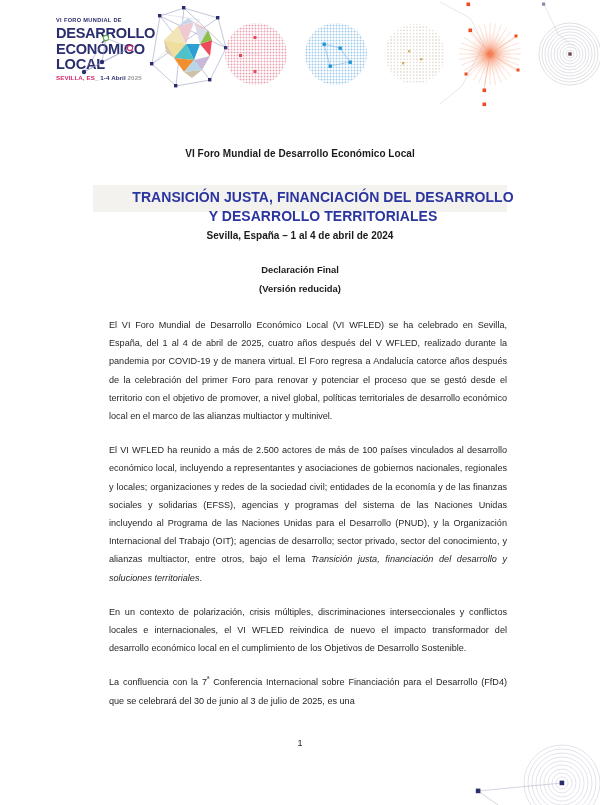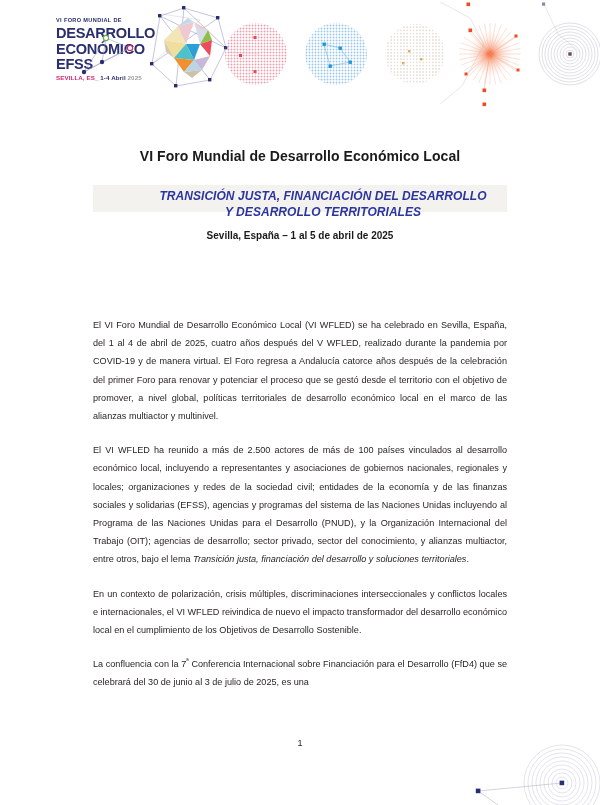--- a/index.html
+++ b/index.html
@@ -87,43 +87,42 @@
     height: 108px;
   }
 
   
   .doc-title {
     position: absolute;
     left: 93px;
     top: 148px;
     width: 414px;
     text-align: center;
-    font-size: 14px;
+    font-size: 10px;
     font-weight: bold;
     color: #1a1a1a;
     letter-spacing: 0.05px;
   }
 
   .subtitle-band {
     position: absolute;
     left: 93px;
     top: 185px;
     width: 414px;
     height: 27px;
     background: #f4f2ee;
   }
   .subtitle-text {
     position: absolute;
     left: 93px;
     top: 188px;
     width: 460px;
     text-align: center;
-    font-size: 12px;
-    font-weight: bold;
-    font-style: italic;
+    font-size: 14px;
+    font-weight: bold;
     color: #2b35a0;
     line-height: 1.35;
     letter-spacing: 0.05px;
   }
 
   .place-date {
     position: absolute;
     left: 93px;
     top: 230px;
     width: 414px;
@@ -155,21 +154,21 @@
   }
 
   
   .body-col {
     position: absolute;
     left: 93px;
     top: 316px;
     width: 414px;
   }
   .body-col p {
-    margin: 0 0 16px 0;
+    margin: 0 0 16px 16px;
     font-size: 9.1px;
     line-height: 18.2px;
     text-align: justify;
     color: #231f20;
     hyphens: none;
   }
   .body-col p em {
   }
   .sup {
     font-size: 6.6px;
@@ -201,21 +200,21 @@
 <body>
 
 <div class="page">
 
   <div class="header-band">
 
     <div class="logo-block">
       <div class="logo-kicker">VI FORO MUNDIAL DE</div>
       <div class="logo-word">DESARROLLO</div>
       <div class="logo-word eco">ECONÓMICO</div>
-      <div class="logo-word">EFSS</div>
+      <div class="logo-word">LOCAL</div>
       <div class="logo-foot">
         <span class="city">SEVILLA, ES_</span>
         <span class="dates">1-4 Abril</span>
         <span class="year">2025</span>
       </div>
 
       <svg class="logo-overlay" viewBox="0 0 104 74">
         <g stroke="#8f93c4" stroke-width="0.5" fill="none">
           <path d="M50 20 L46 44 L74 30 L50 20 Z"></path>
           <path d="M46 44 L28 54 L74 30"></path>
@@ -376,21 +375,23 @@
   </div>
 
   <div class="doc-title">VI Foro Mundial de Desarrollo Económico Local</div>
 
   <div class="subtitle-band"></div>
   <div class="subtitle-text">
     <span>TRANSICIÓN JUSTA, FINANCIACIÓN DEL DESARROLLO</span><br>
     <span>Y DESARROLLO TERRITORIALES</span>
   </div>
 
-  <div class="place-date">Sevilla, España – 1 al 5 de abril de 2025</div>
+  <div class="place-date">Sevilla, España – 1 al 4 de abril de 2024</div>
+  <div class="decl-title">Declaración Final</div>
+  <div class="decl-sub">(Versión reducida)</div>
 
   <div class="body-col">
 
     <p>El VI Foro Mundial de Desarrollo Económico Local (VI WFLED) se ha celebrado en Sevilla, España, del 1 al 4 de abril de 2025, cuatro años después del V WFLED, realizado durante la pandemia por COVID-19 y de manera virtual. El Foro regresa a Andalucía catorce años después de la celebración del primer Foro para renovar y potenciar el proceso que se gestó desde el territorio con el objetivo de promover, a nivel global, políticas territoriales de desarrollo económico local en el marco de las alianzas multiactor y multinivel.</p>
 
     <p><span>El VI WFLED ha reunido a más de 2.500 actores de más de 100 países vinculados al desarrollo económico local, incluyendo a representantes y asociaciones de gobiernos nacionales, regionales y locales; organizaciones y redes de la sociedad civil; entidades de la economía y de las finanzas sociales y solidarias (EFSS), agencias y programas del sistema de las Naciones Unidas incluyendo al Programa de las Naciones Unidas para el Desarrollo (PNUD), y la Organización Internacional del Trabajo (OIT); agencias de desarrollo; sector privado, sector del conocimiento, y alianzas multiactor, entre otros, bajo el lema </span><em>Transición justa, financiación del desarrollo y soluciones territoriales</em><span>.</span></p>
 
     <p>En un contexto de polarización, crisis múltiples, discriminaciones interseccionales y conflictos locales e internacionales, el VI WFLED reivindica de nuevo el impacto transformador del desarrollo económico local en el cumplimiento de los Objetivos de Desarrollo Sostenible.</p>
 
     <p><span>La confluencia con la 7</span><span class="sup">ª</span><span> Conferencia Internacional sobre Financiación para el Desarrollo (FfD4) que se celebrará del 30 de junio al 3 de julio de 2025, es una</span></p>

